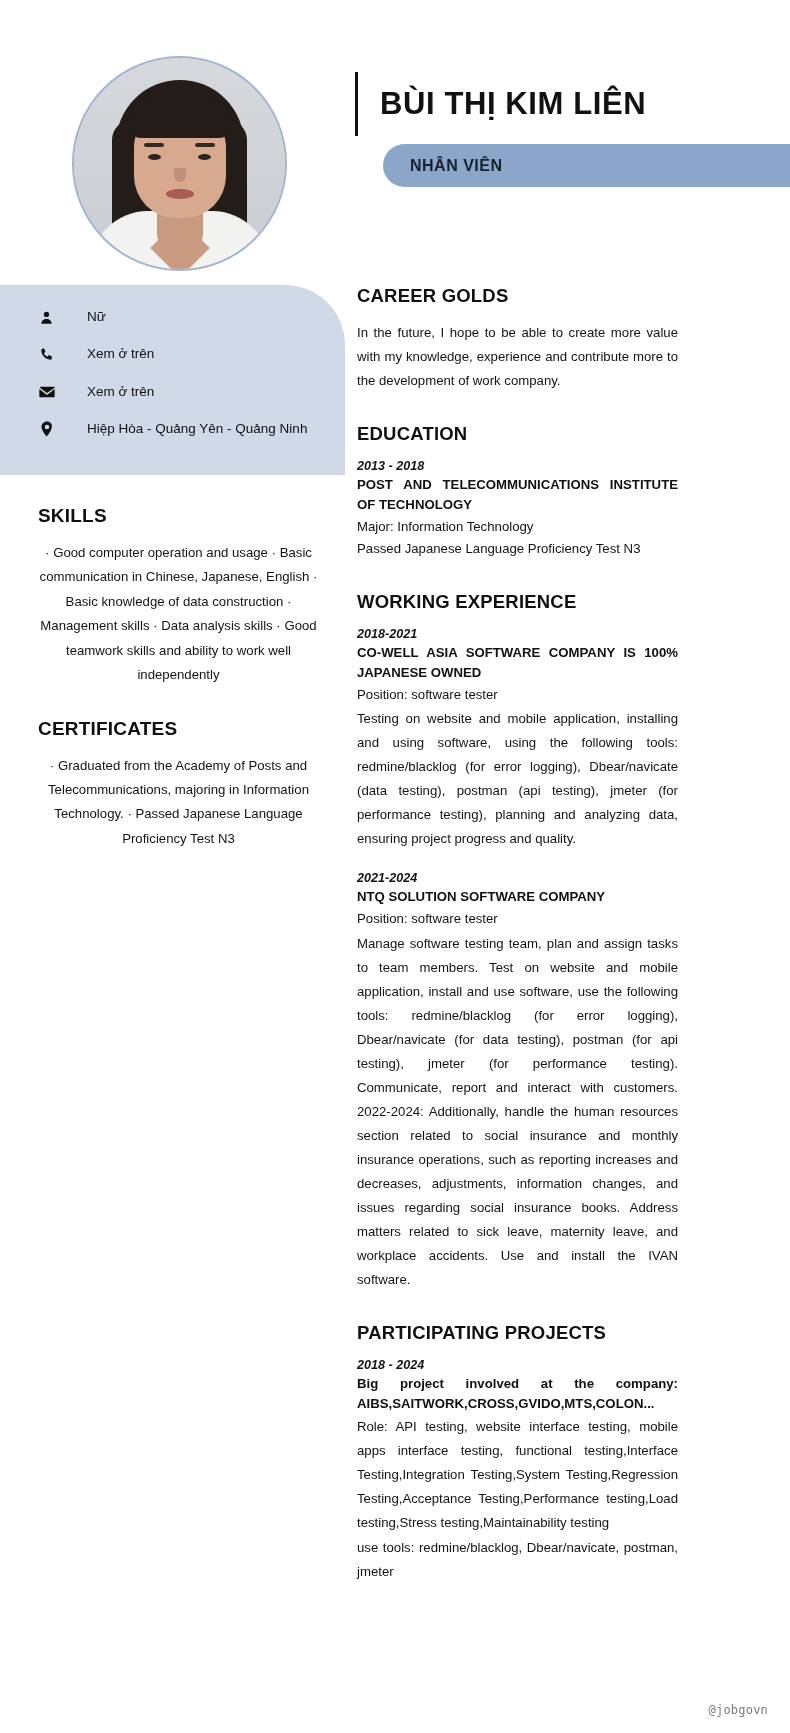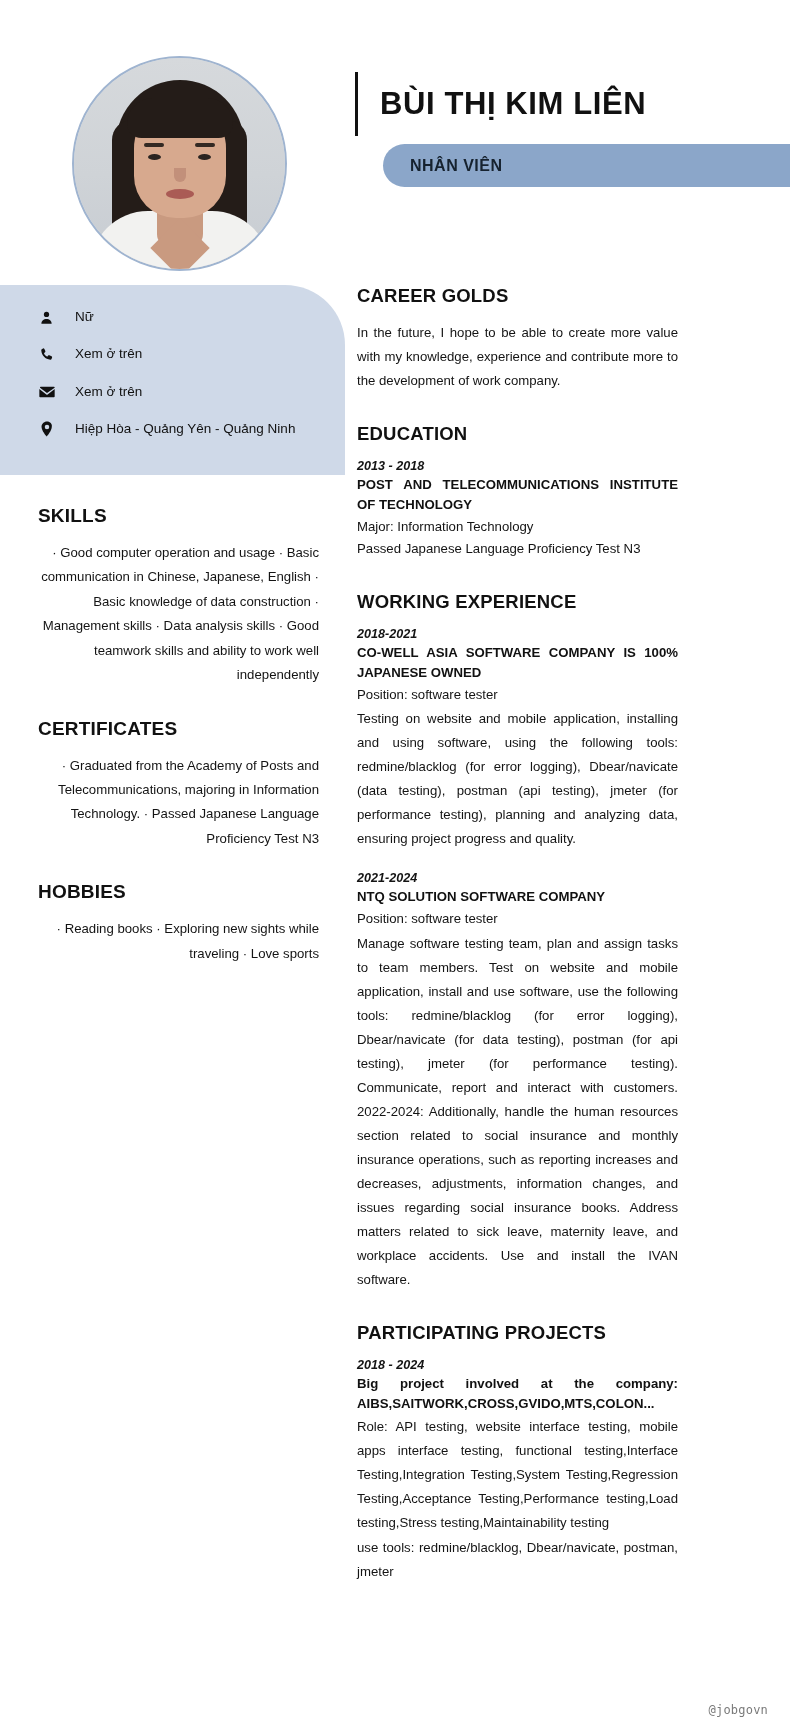--- a/index.html
+++ b/index.html
@@ -245,21 +245,21 @@
   .contact-panel {
     background: #cfd9e8;
     border-radius: 0 60px 0 0;
     padding: 22px 26px 26px 38px;
     min-height: 190px;
   }
 
   .contact-item {
     display: flex;
     align-items: flex-start;
-    gap: 20px;
+    gap: 32px;
     margin-bottom: 17px;
     font-size: 13.5px;
     line-height: 1.5;
     color: #111111;
   }
   .contact-item:last-child { margin-bottom: 0; }
 
   .ci-icon {
     flex: 0 0 17px;
     width: 17px;
@@ -283,21 +283,21 @@
     font-weight: 700;
     letter-spacing: 0.2px;
     color: #111111;
     margin: 30px 0 14px 0;
   }
 
   .left-body {
     font-size: 13.2px;
     line-height: 1.85;
     color: #141414;
-    text-align: right;
+    text-align: center;
   }
 
   
   .sec-h-right {
     font-size: 18.5px;
     font-weight: 700;
     letter-spacing: 0.2px;
     color: #111111;
     margin: 0 0 14px 0;
   }
@@ -449,24 +449,20 @@
         <div>
           <div class="sec-h-left">SKILLS</div>
           <div class="left-body">· Good computer operation and usage  · Basic communication in Chinese, Japanese, English · Basic knowledge of data construction · Management skills · Data analysis skills · Good teamwork skills and ability to work well independently</div>
         </div>
 
         <div>
           <div class="sec-h-left">CERTIFICATES</div>
           <div class="left-body">· Graduated from the Academy of Posts and Telecommunications, majoring in Information Technology. · Passed Japanese Language Proficiency Test N3</div>
         </div>
 
-        <div>
-          <div class="sec-h-left">HOBBIES</div>
-          <div class="left-body">· Reading books · Exploring new sights while traveling · Love sports</div>
-        </div>
 
       </div>
     </div>
 
     <div class="right-col">
 
       <div class="right-block">
         <div class="sec-h-right">CAREER GOLDS</div>
         <div class="para">In the future, I hope to be able to create more value with my knowledge, experience and contribute more to the development of work company.</div>
       </div>

